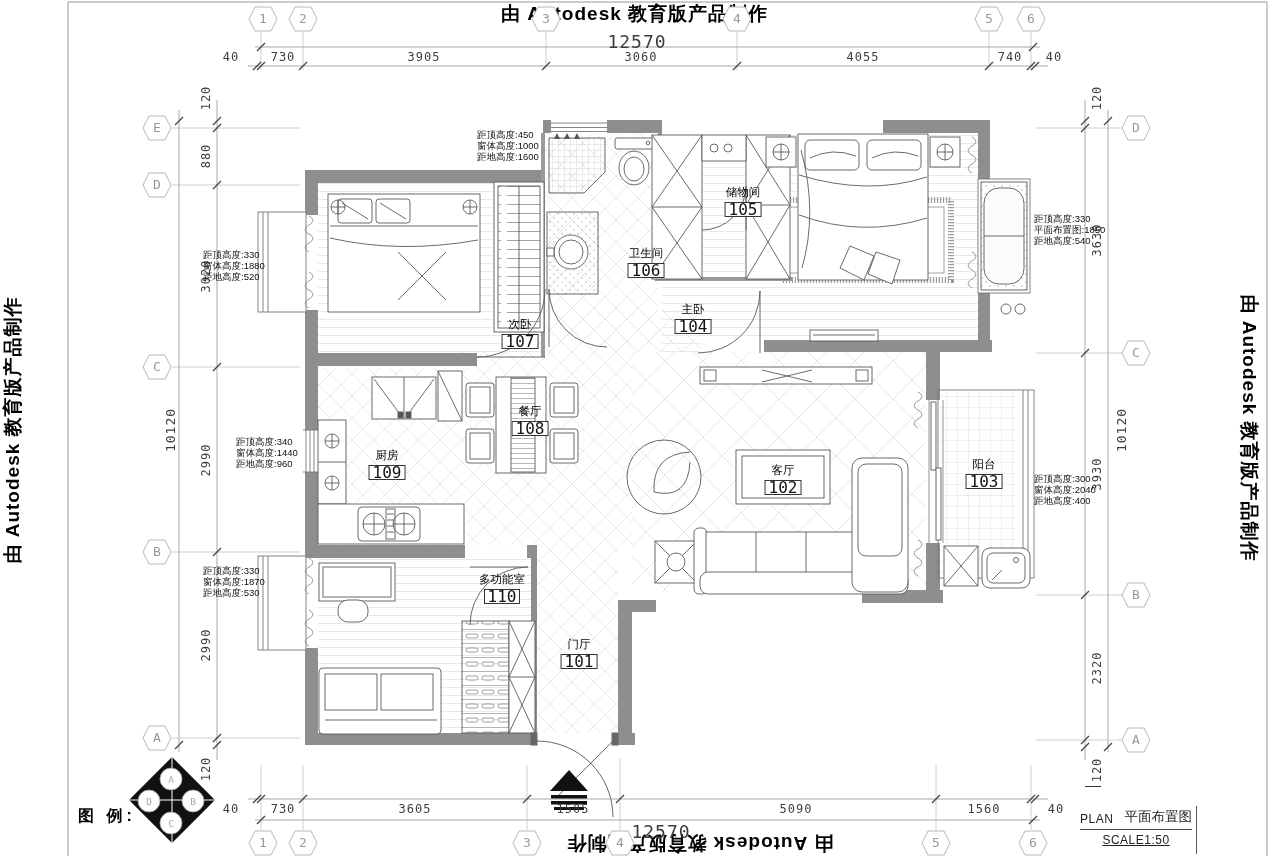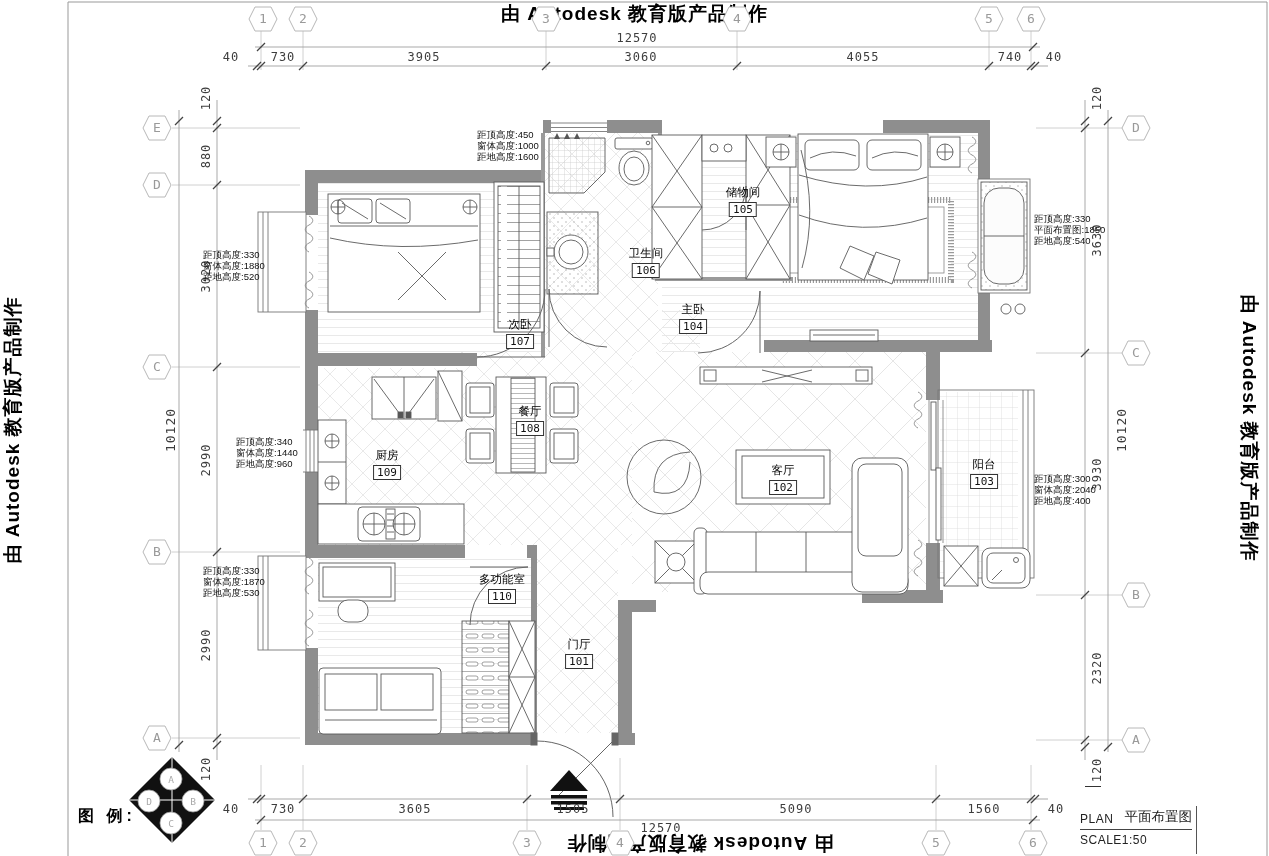--- a/index.html
+++ b/index.html
@@ -10,40 +10,40 @@
   .wm{position:absolute;font-weight:700;font-size:19px;color:#000;white-space:nowrap;letter-spacing:1px;}
   .wm-top{left:0;top:1px;width:1269px;text-align:center;}
   .wm-left{left:13px;top:430px;transform:translate(-50%,-50%) rotate(-90deg);}
   .wm-right{left:1249px;top:428px;transform:translate(-50%,-50%) rotate(90deg);}
   .wm-bottom{left:700px;top:843px;transform:translate(-50%,-50%) rotate(180deg);}
   
   .dimh,.dimv,.dimo{position:absolute;font-family:"DejaVu Sans Mono",monospace;color:#3d3d3d;
         font-size:12px;white-space:nowrap;letter-spacing:1px;}
   .dimh{transform:translateX(-50%);}
   .dimv{transform:translate(-50%,-50%) rotate(-90deg);}
-  .dimo{font-size:12px;transform:translateX(-50%);}
+  .dimo{font-size:18px;transform:translateX(-50%);}
   .dimov{font-size:13px;position:absolute;font-family:"DejaVu Sans Mono",monospace;color:#3d3d3d;
         white-space:nowrap;letter-spacing:1px;transform:translate(-50%,-50%) rotate(-90deg);}
   
   .bub{position:absolute;width:30px;height:26px;}
   .bub svg{position:absolute;left:0;top:0;}
   .bub span{position:absolute;left:0;top:0;width:30px;height:26px;text-align:center;line-height:26px;
         font-family:"DejaVu Sans Mono",monospace;font-size:13px;color:#9a9a9a;}
   
   .room{position:absolute;transform:translateX(-50%);display:flex;flex-direction:column;align-items:center;gap:2px;}
   .room .rname{font-size:11.5px;color:#000;white-space:nowrap;}
   .room .rnum{border:1px solid #333;background:#fff;font-family:"DejaVu Sans Mono",monospace;
-        font-size:11px;line-height:13px;padding:0 3px;color:#111;text-align:right;}
+        font-size:16px;line-height:13px;padding:0 3px;color:#111;text-align:right;}
   
   .ann{position:absolute;font-size:9.5px;line-height:11px;color:#111;white-space:nowrap;}
   .ann span{display:block;}
   
   .tb{position:absolute;left:1080px;top:808px;width:112px;color:#222;}
   .tb .row1{display:flex;justify-content:space-between;align-items:flex-end;border-bottom:1px solid #444;padding-bottom:3px;}
-  .tb .row2{display:flex;justify-content:flex-start;align-items:flex-end;padding-top:3px;}
+  .tb .row2{display:flex;justify-content:center;align-items:flex-end;padding-top:3px;text-decoration:underline;}
   .tb .en{font-size:12px;font-family:"Liberation Sans",sans-serif;letter-spacing:.5px;}
   .tb .cn{font-size:13.5px;}
   .tb-vline{position:absolute;left:1196px;top:806px;height:48px;border-left:1px solid #555;}
   .tb-dash{position:absolute;left:1085px;top:786px;width:16px;height:0;border-top:1.5px solid #333;}
   
   .legend-label{position:absolute;left:78px;top:806px;font-size:16px;font-weight:700;color:#000000;letter-spacing:4px;}
   .cletter{position:absolute;transform:translate(-50%,-50%);font-size:9.5px;color:#aaa;font-family:"DejaVu Sans Mono",monospace;}
 </style>
 </head>
 <body>

